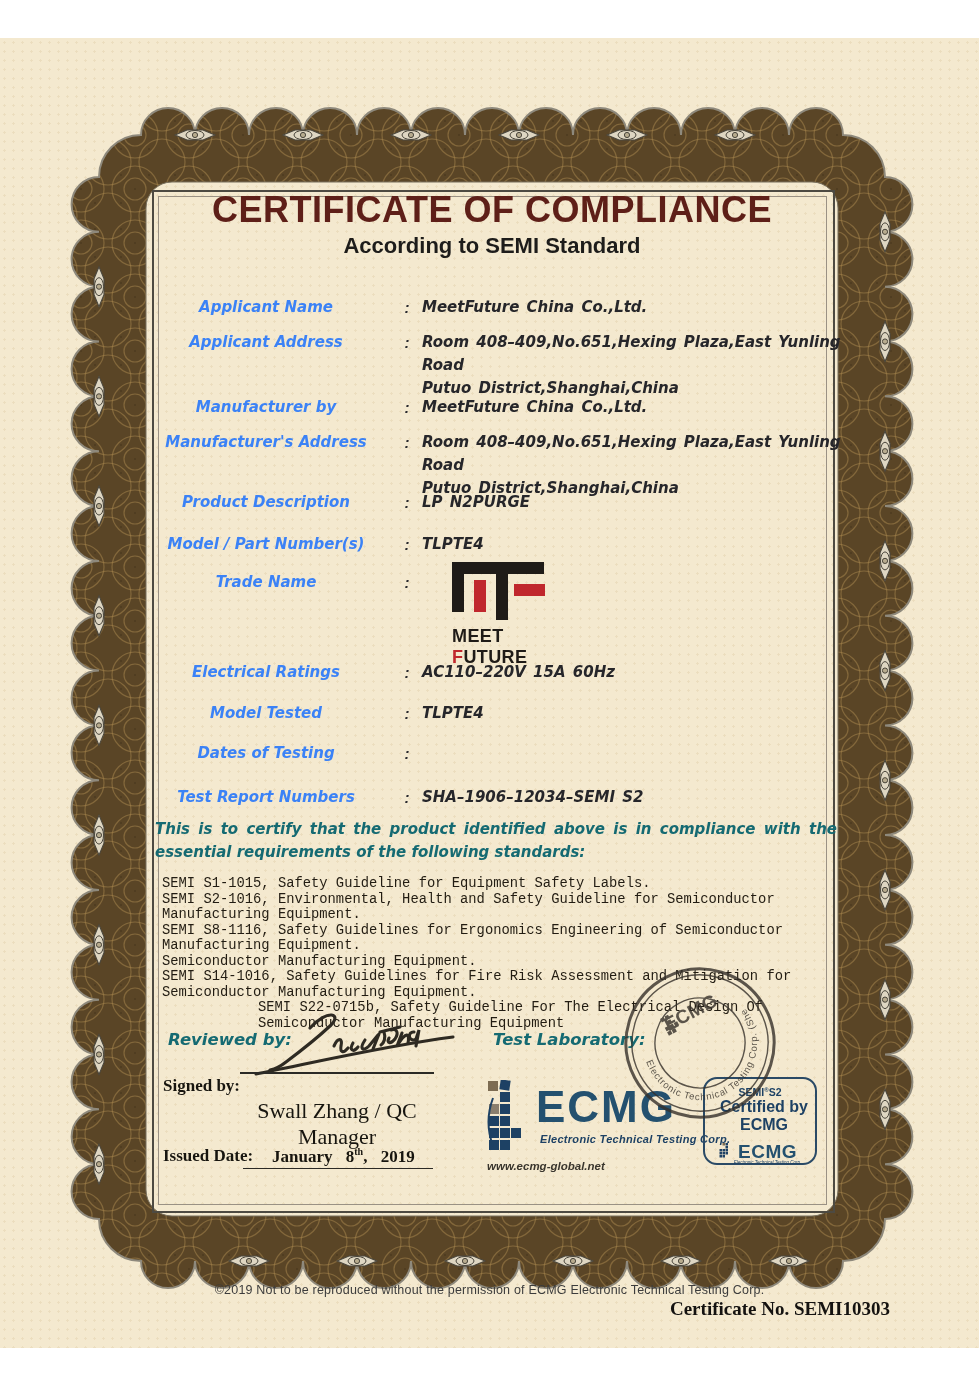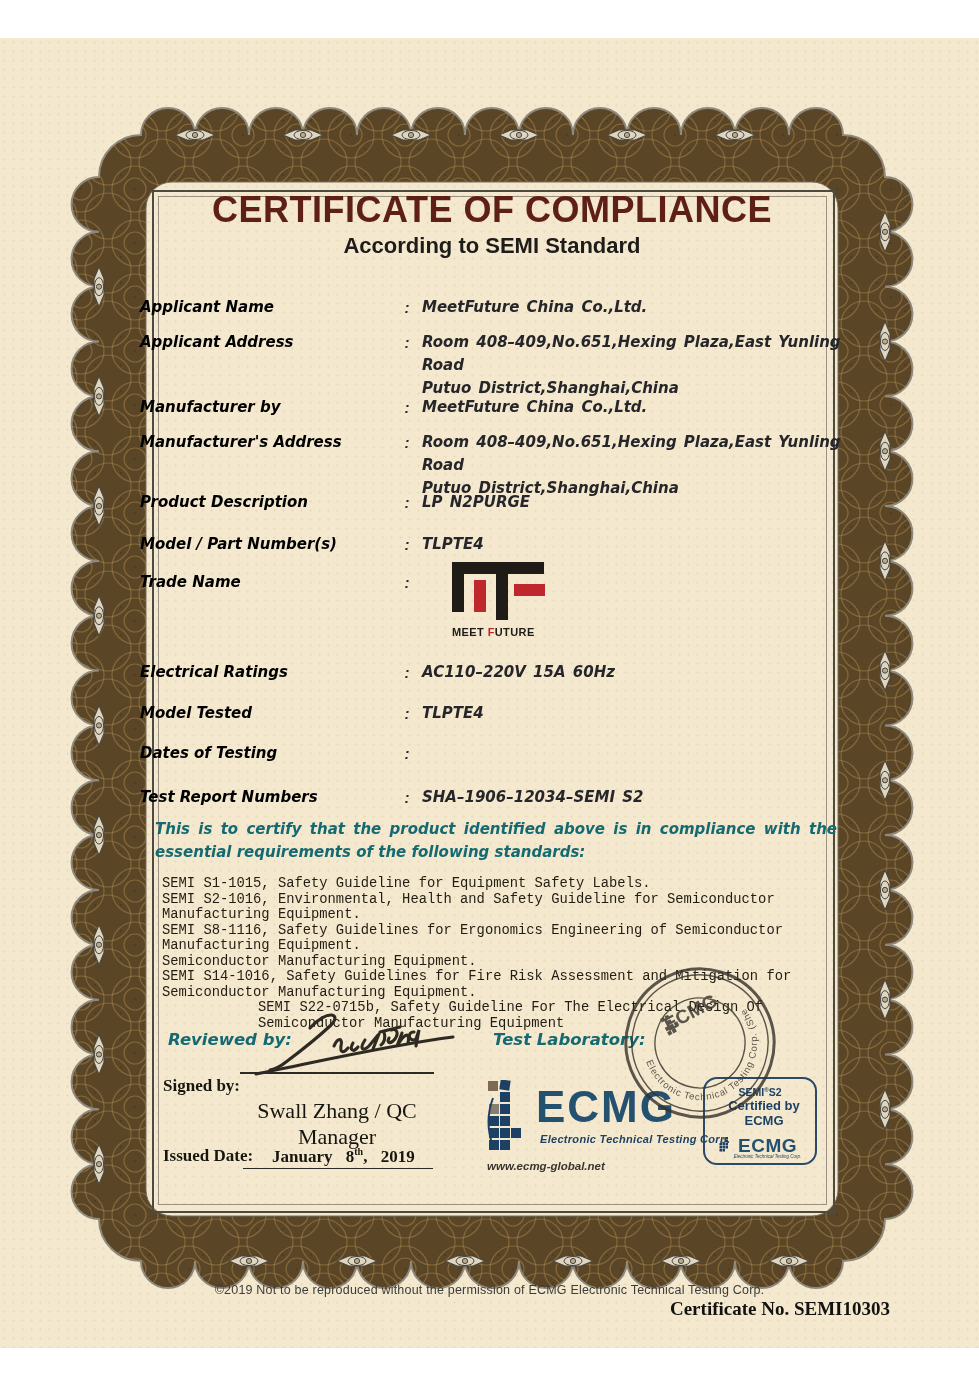--- a/index.html
+++ b/index.html
@@ -21,42 +21,42 @@
     position:absolute;left:150px;top:189px;width:684px;text-align:center;
     font-size:36px;font-weight:bold;letter-spacing:0.5px;color:#5e1f18;
   }
   .subtitle{
     position:absolute;left:150px;top:233px;width:684px;text-align:center;
     font-size:22px;font-weight:bold;color:#1d1c1a;
   }
 
   .f-row{position:absolute;left:140px;width:706px;display:flex;align-items:flex-start;}
   .f-label{
-    width:252px;text-align:left;flex:0 0 252px;
+    width:252px;text-align:center;flex:0 0 252px;
     font-family:"DejaVu Sans",sans-serif;font-style:italic;font-weight:bold;
-    font-size:15px;color:#000000;line-height:23px;
+    font-size:15px;color:#3b82f6;line-height:23px;
   }
   .f-colon{
     flex:0 0 30px;text-align:center;font-style:italic;font-weight:bold;
     font-size:15px;color:#2a2a2e;line-height:23px;
   }
   .f-value{
     flex:1;font-family:"DejaVu Sans",sans-serif;font-style:italic;font-weight:bold;
     font-size:15px;color:#26262a;line-height:23px;word-spacing:2px;
   }
   .f-value sup{font-size:9px;}
 
   
   .mf-logo{position:absolute;left:452px;top:562px;width:110px;height:80px;}
   .mf-logo .bar{position:absolute;}
   .mf-black{background:#1f1b17;}
   .mf-red{background:#c0272d;}
   .mf-text{
     position:absolute;left:0;top:64px;width:130px;
-    font-size:11px;font-weight:bold;color:#1f1b17;letter-spacing:0.4px;
+    font-size:18px;font-weight:bold;color:#1f1b17;letter-spacing:0.4px;
     font-family:"Liberation Sans",sans-serif;
   }
   .mf-text .red-f{color:#c0272d;}
 
   .statement{
     position:absolute;left:155px;top:818px;width:682px;
     font-family:"DejaVu Sans",sans-serif;font-style:italic;font-weight:bold;
     font-size:15px;color:#156a72;line-height:23px;text-align:justify;
   }
   .standards{
@@ -92,21 +92,21 @@
     font-size:11.5px;color:#3a362e;
   }
 
   
   .badge{
     position:absolute;left:703px;top:1077px;width:110px;height:84px;
     border:2.5px solid #2a4a66;border-radius:14px;text-align:center;
   }
   .badge-l1{margin-top:7px;font-size:10.5px;font-weight:bold;color:#1d4164;}
   .badge-l1 sup{font-size:6px;}
-  .badge-l2{font-size:13px;font-weight:bold;color:#1d4164;margin-left:8px;}
+  .badge-l2{font-size:16px;font-weight:bold;color:#1d4164;margin-left:8px;}
   .badge-logo-row{display:flex;justify-content:center;align-items:flex-start;margin-top:9px;}
   .badge-ecmg{font-size:19px;font-weight:bold;color:#24516f;line-height:17px;letter-spacing:0.5px;}
   .badge-tiny{font-size:4.5px;color:#1d4164;font-style:italic;}
 
   .stamp-svg{position:absolute;left:620px;top:963px;width:160px;height:160px;opacity:0.8;}
   .sig-svg{position:absolute;left:248px;top:1006px;width:215px;height:90px;}
 
   .copyright{
     position:absolute;left:0;top:1283px;width:979px;text-align:center;
     font-size:12.5px;color:#3c3c3c;letter-spacing:0.2px;

